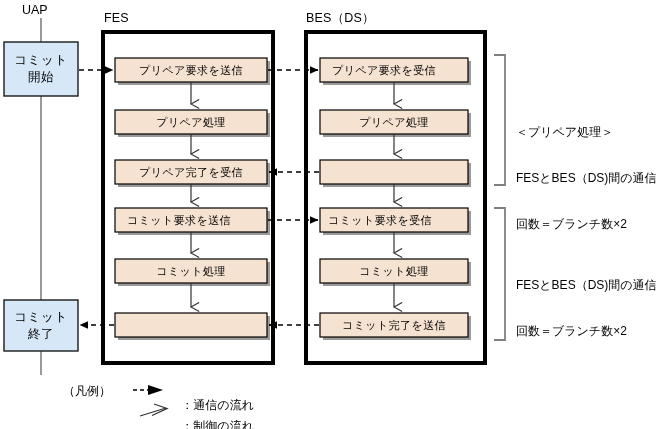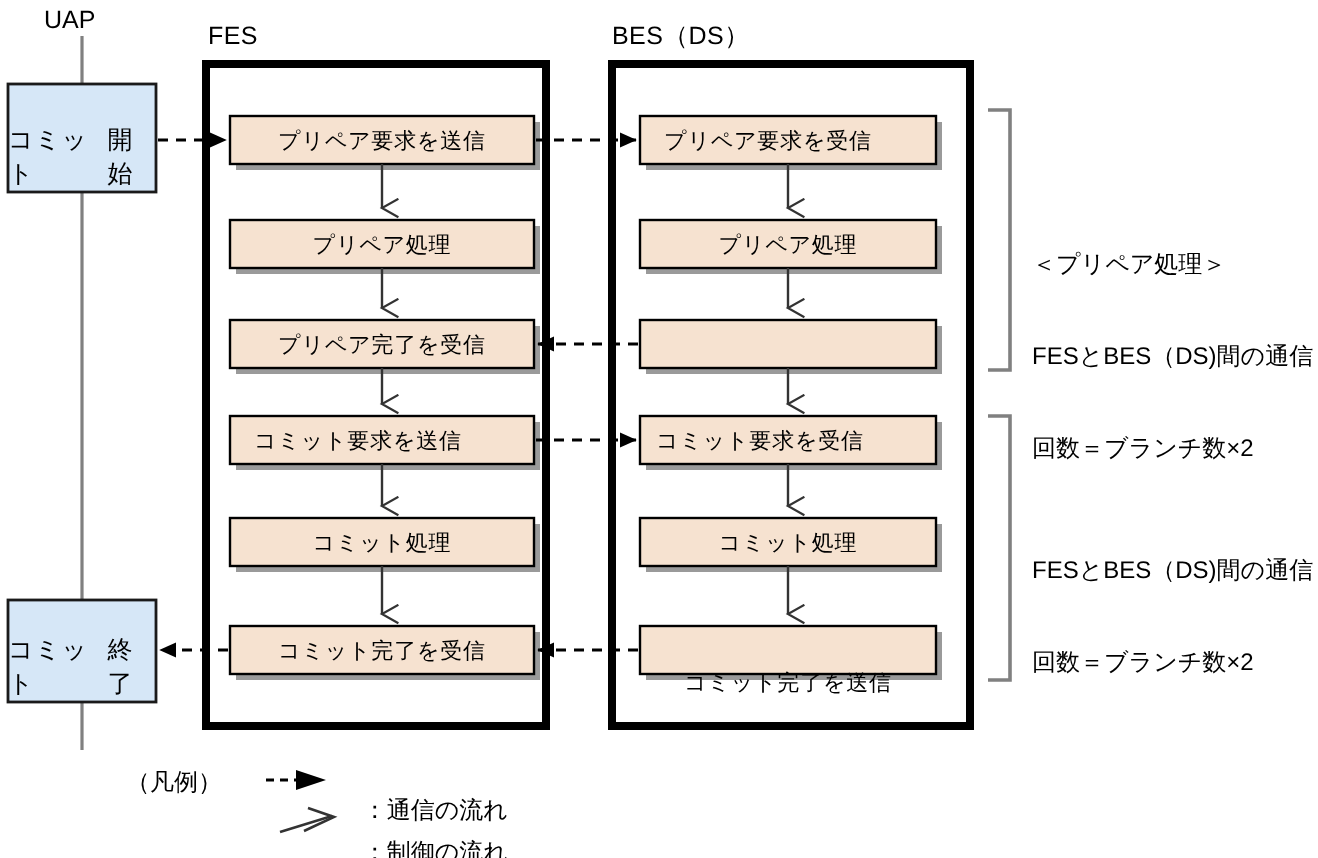--- a/index.html
+++ b/index.html
@@ -44,22 +44,22 @@
     display: flex;
     align-items: center;
     justify-content: center;
     font-size: 11px;
     white-space: pre;
     letter-spacing: 0.4px;
   }
   .uap-node-text {
     position: absolute;
     display: flex;
-    flex-direction: row;
-    align-items: flex-end;
+    flex-direction: column;
+    align-items: center;
     justify-content: center;
     font-size: 12.5px;
     line-height: 1.35;
     letter-spacing: 0.6px;
   }
   .annot {
     position: absolute;
     font-size: 12px;
     line-height: 1.28;
     white-space: pre;
@@ -207,27 +207,26 @@
   <div class="uap-node-text" style="left:4px; top:300px; width:74px; height:51px;">
     <span>コミット</span>
     <span>終了</span>
   </div>
 
   <div class="node-text" style="left:115px; top:58px; width:152px; height:24px;">プリペア要求を送信</div>
   <div class="node-text" style="left:115px; top:110px; width:152px; height:24px;">プリペア処理</div>
   <div class="node-text" style="left:115px; top:160px; width:152px; height:24px;">プリペア完了を受信</div>
   <div class="node-text" style="left:99px; top:208px; width:160px; height:24px;">コミット要求を送信</div>
   <div class="node-text" style="left:115px; top:259px; width:152px; height:24px;">コミット処理</div>
-  <div class="node-text" style="left:115px; top:313px; width:152px; height:24px;">コミット完了を受信</div>
 
   <div class="node-text" style="left:320px; top:58px; width:128px; height:24px;">プリペア要求を受信</div>
   <div class="node-text" style="left:320px; top:110px; width:148px; height:24px;">プリペア処理</div>
   <div class="node-text" style="left:320px; top:208px; width:120px; height:24px;">コミット要求を受信</div>
   <div class="node-text" style="left:320px; top:259px; width:148px; height:24px;">コミット処理</div>
-  <div class="node-text" style="left:320px; top:313px; width:148px; height:24px;margin-top:16px;">コミット完了を送信</div>
+  <div class="node-text" style="left:320px; top:313px; width:148px; height:24px;">コミット完了を送信</div>
 
   <div class="annot" style="left:516px; top:94px;">
     <div>＜プリペア処理＞</div>
     <div>FESとBES（DS)間の通信</div>
     <div>回数＝ブランチ数×2</div>
   </div>
   <div class="annot" style="left:516px; top:247px;">
     <div>FESとBES（DS)間の通信</div>
     <div>回数＝ブランチ数×2</div>
   </div>

